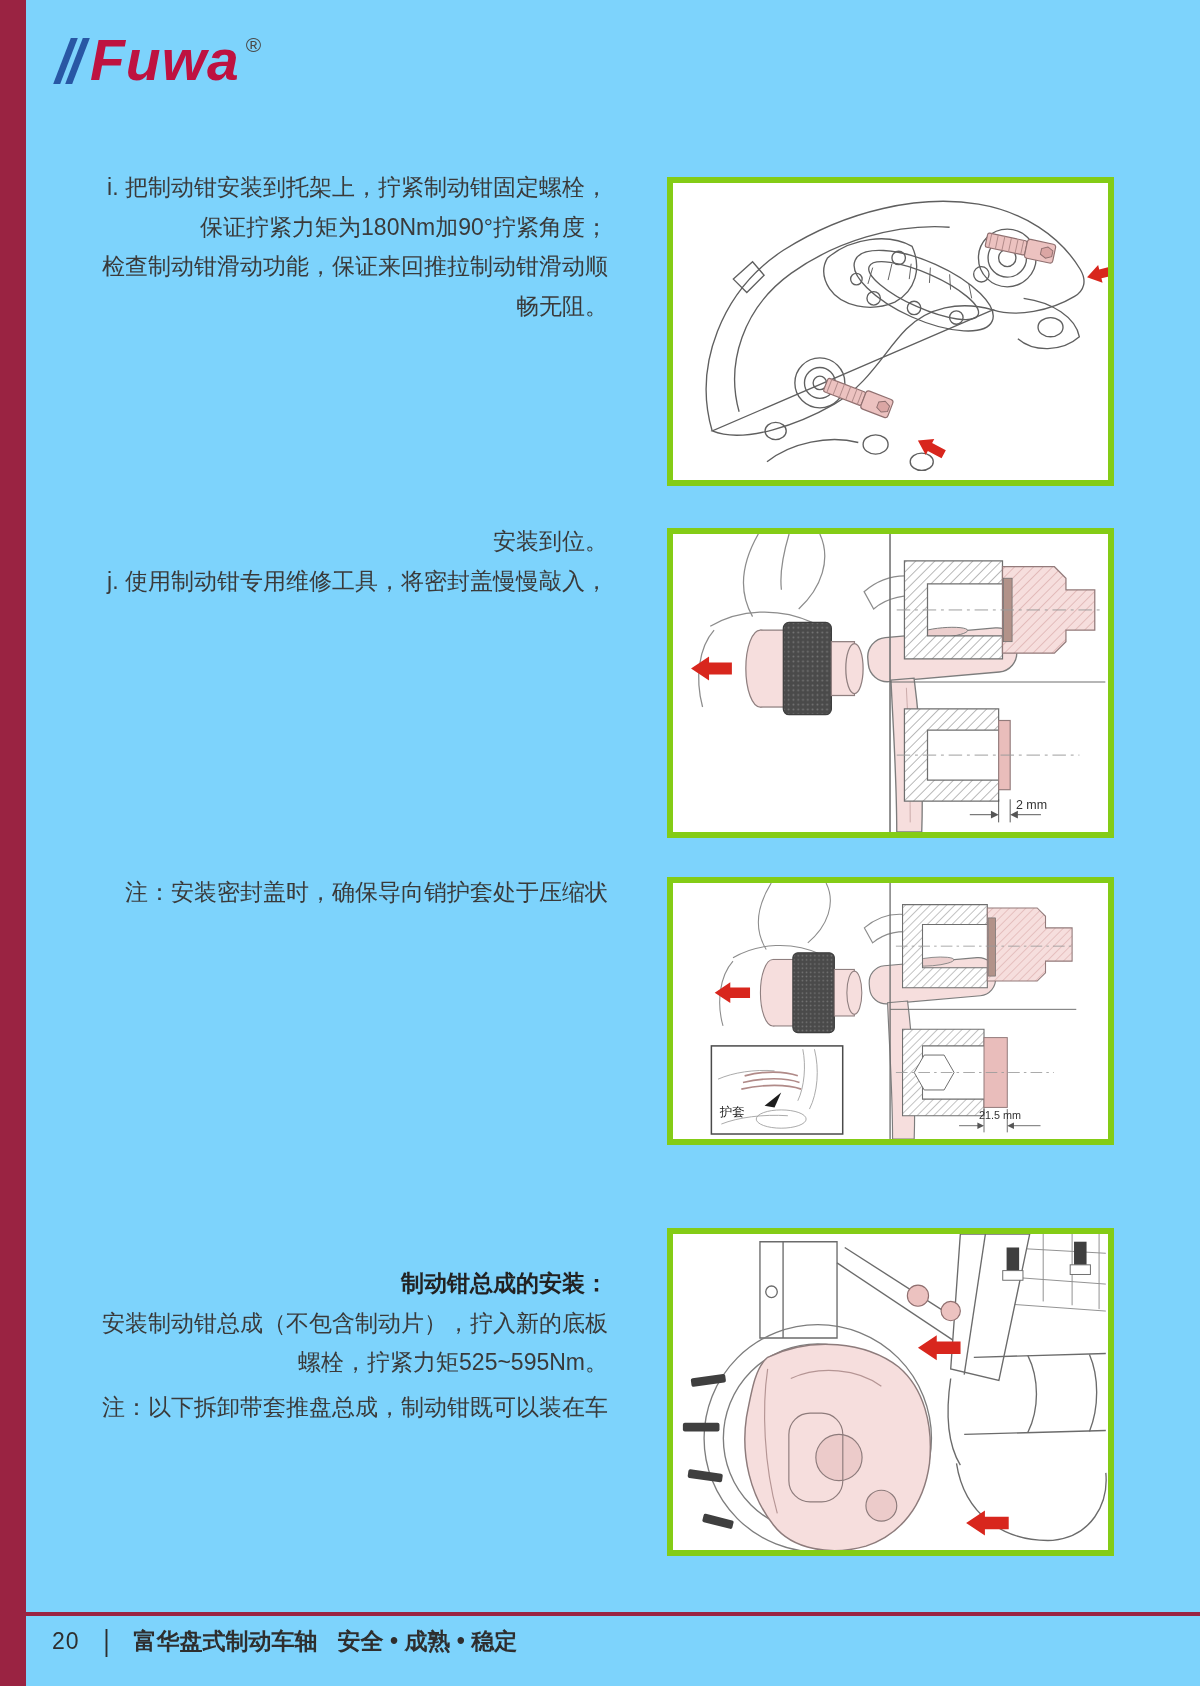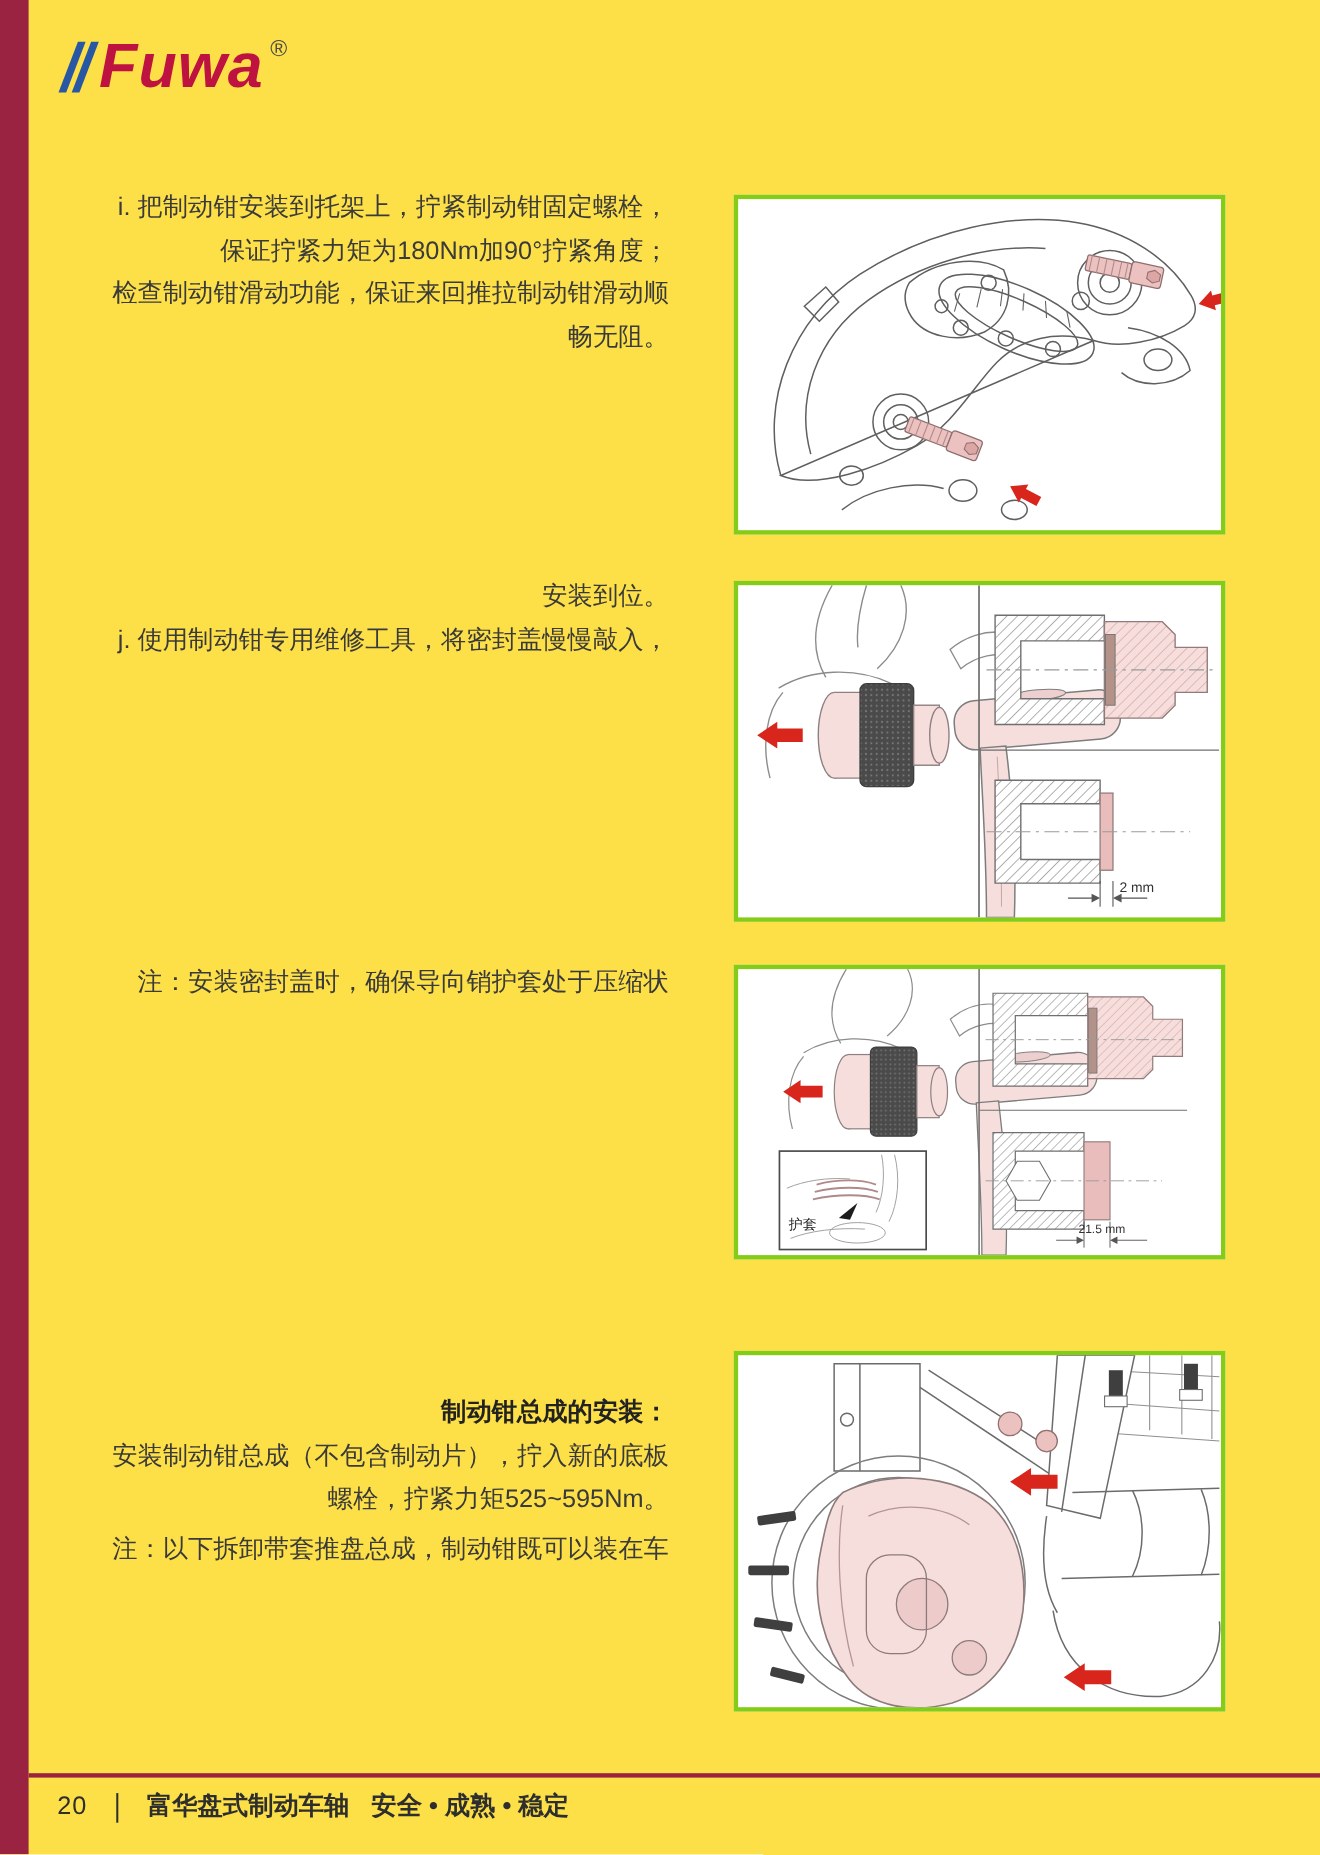--- a/index.html
+++ b/index.html
@@ -1,36 +1,36 @@
 <!DOCTYPE html>
 <html><head>
 <meta charset="utf-8">
 <style>
   html,body{margin:0;padding:0;background:#ffffff;}
-  .page{position:relative;width:1200px;height:1686px;background:#fde047;overflow:hidden;
+  .page{position:relative;width:1200px;height:1686px;background:#7dd3fc;overflow:hidden;
         font-family:"Liberation Sans","DejaVu Sans",sans-serif;}
   
   .left-bar{position:absolute;left:0;top:0;width:26px;height:1686px;background:#9a2342;}
   
   .logo{position:absolute;left:62px;top:30px;display:flex;align-items:flex-start;}
   .slash{width:7px;height:46px;background:#2857a4;transform:skewX(-21deg);margin-right:5px;margin-top:8px;}
   .slash.s2{margin-right:9px;}
   .logo-text{font-size:57px;line-height:60px;font-weight:bold;font-style:italic;color:#be1240;letter-spacing:1px;}
   .logo-reg{font-size:21px;line-height:21px;color:#4a4a4a;margin-left:6px;margin-top:4px;}
   
   .tblock{position:absolute;left:78px;width:530px;color:#3a3a3a;font-size:23px;}
   .tline{height:39.5px;line-height:39.5px;white-space:nowrap;text-align:right;}
   .tline.heading{font-weight:bold;color:#222;}
   #b-i{top:168px;}
   #b-j{top:522px;}
   #b-note1{top:873px;}
   #b-install{top:1264px;}
   #b-note2{top:1388px;}
   
-  .fig{position:absolute;left:667px;width:447px;border:4px solid #84cc16;background:#fff;box-sizing:border-box;}
+  .fig{position:absolute;left:667px;width:447px;border:6px solid #84cc16;background:#fff;box-sizing:border-box;}
   #fig1{top:177px;height:309px;}
   #fig2{top:528px;height:310px;}
   #fig3{top:877px;height:268px;}
   #fig4{top:1228px;height:328px;}
   .fig svg{display:block;width:100%;height:100%;}
   .fig text{font-family:"Liberation Sans","DejaVu Sans",sans-serif;}
   
   .footer-rule{position:absolute;left:26px;top:1612px;width:1174px;height:4px;background:#9a2342;}
   .footer{position:absolute;left:52px;top:1626px;display:flex;align-items:center;font-size:23px;color:#2e2e2e;}
   .page-num{letter-spacing:1px;}

